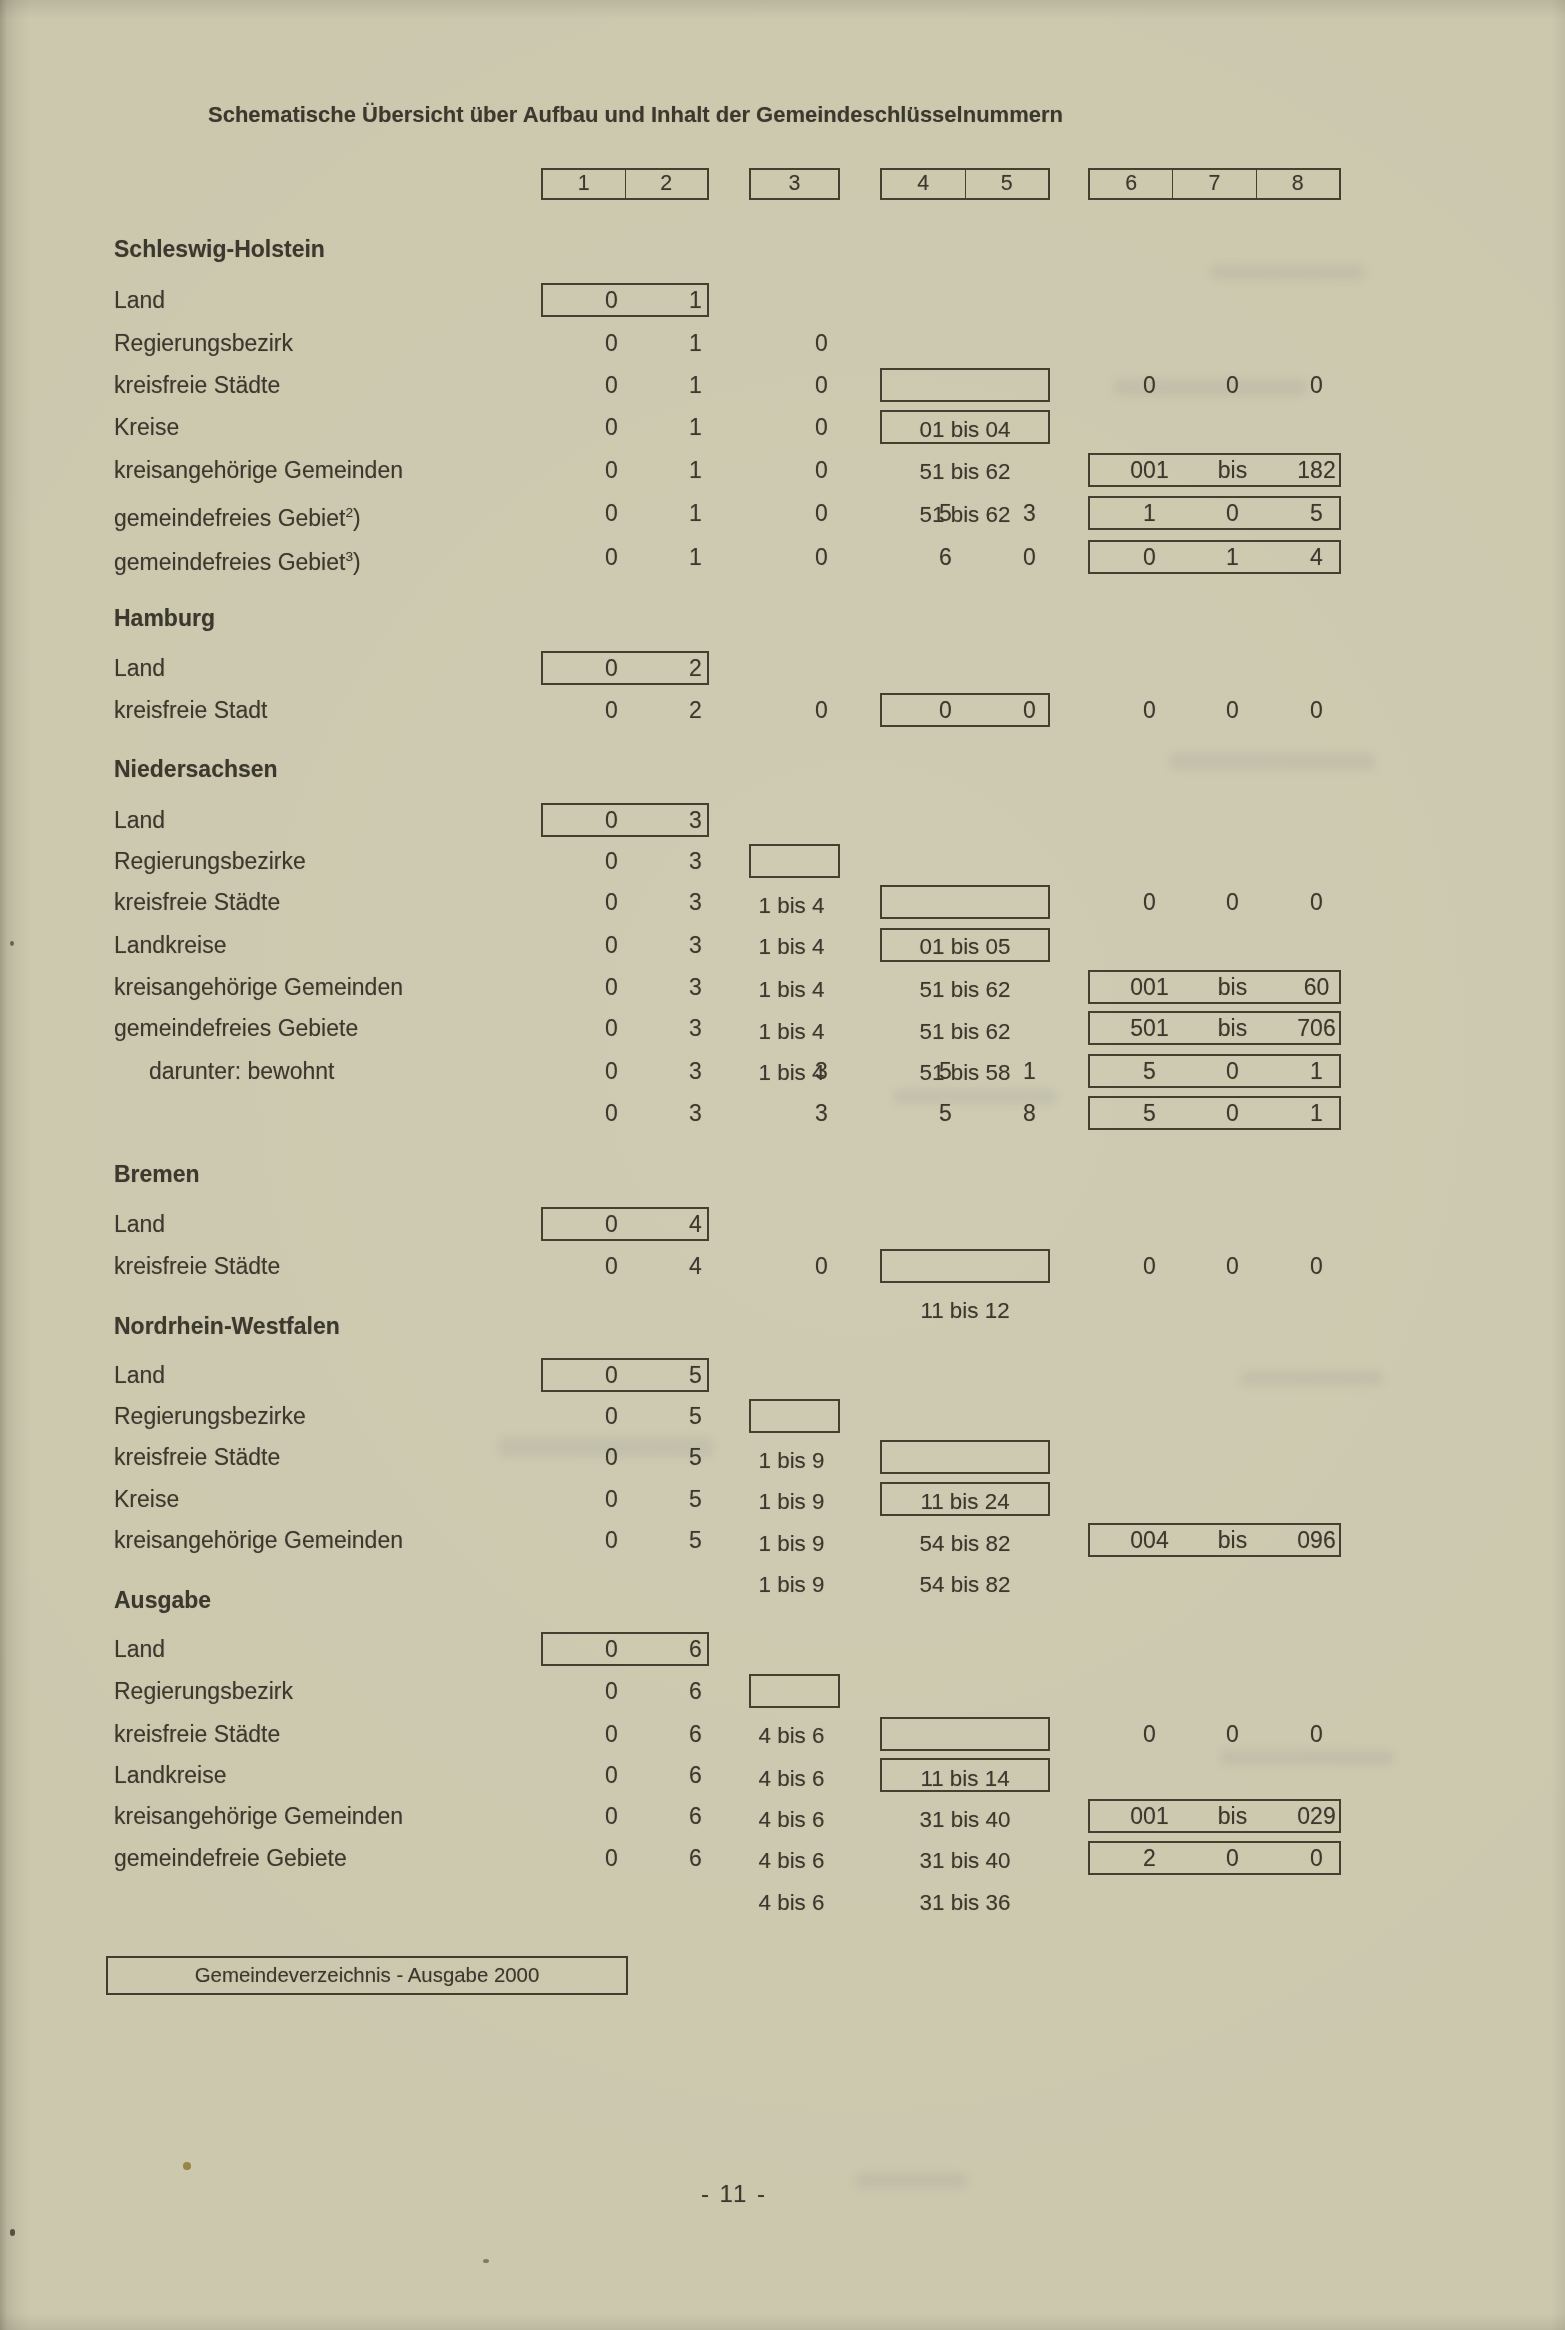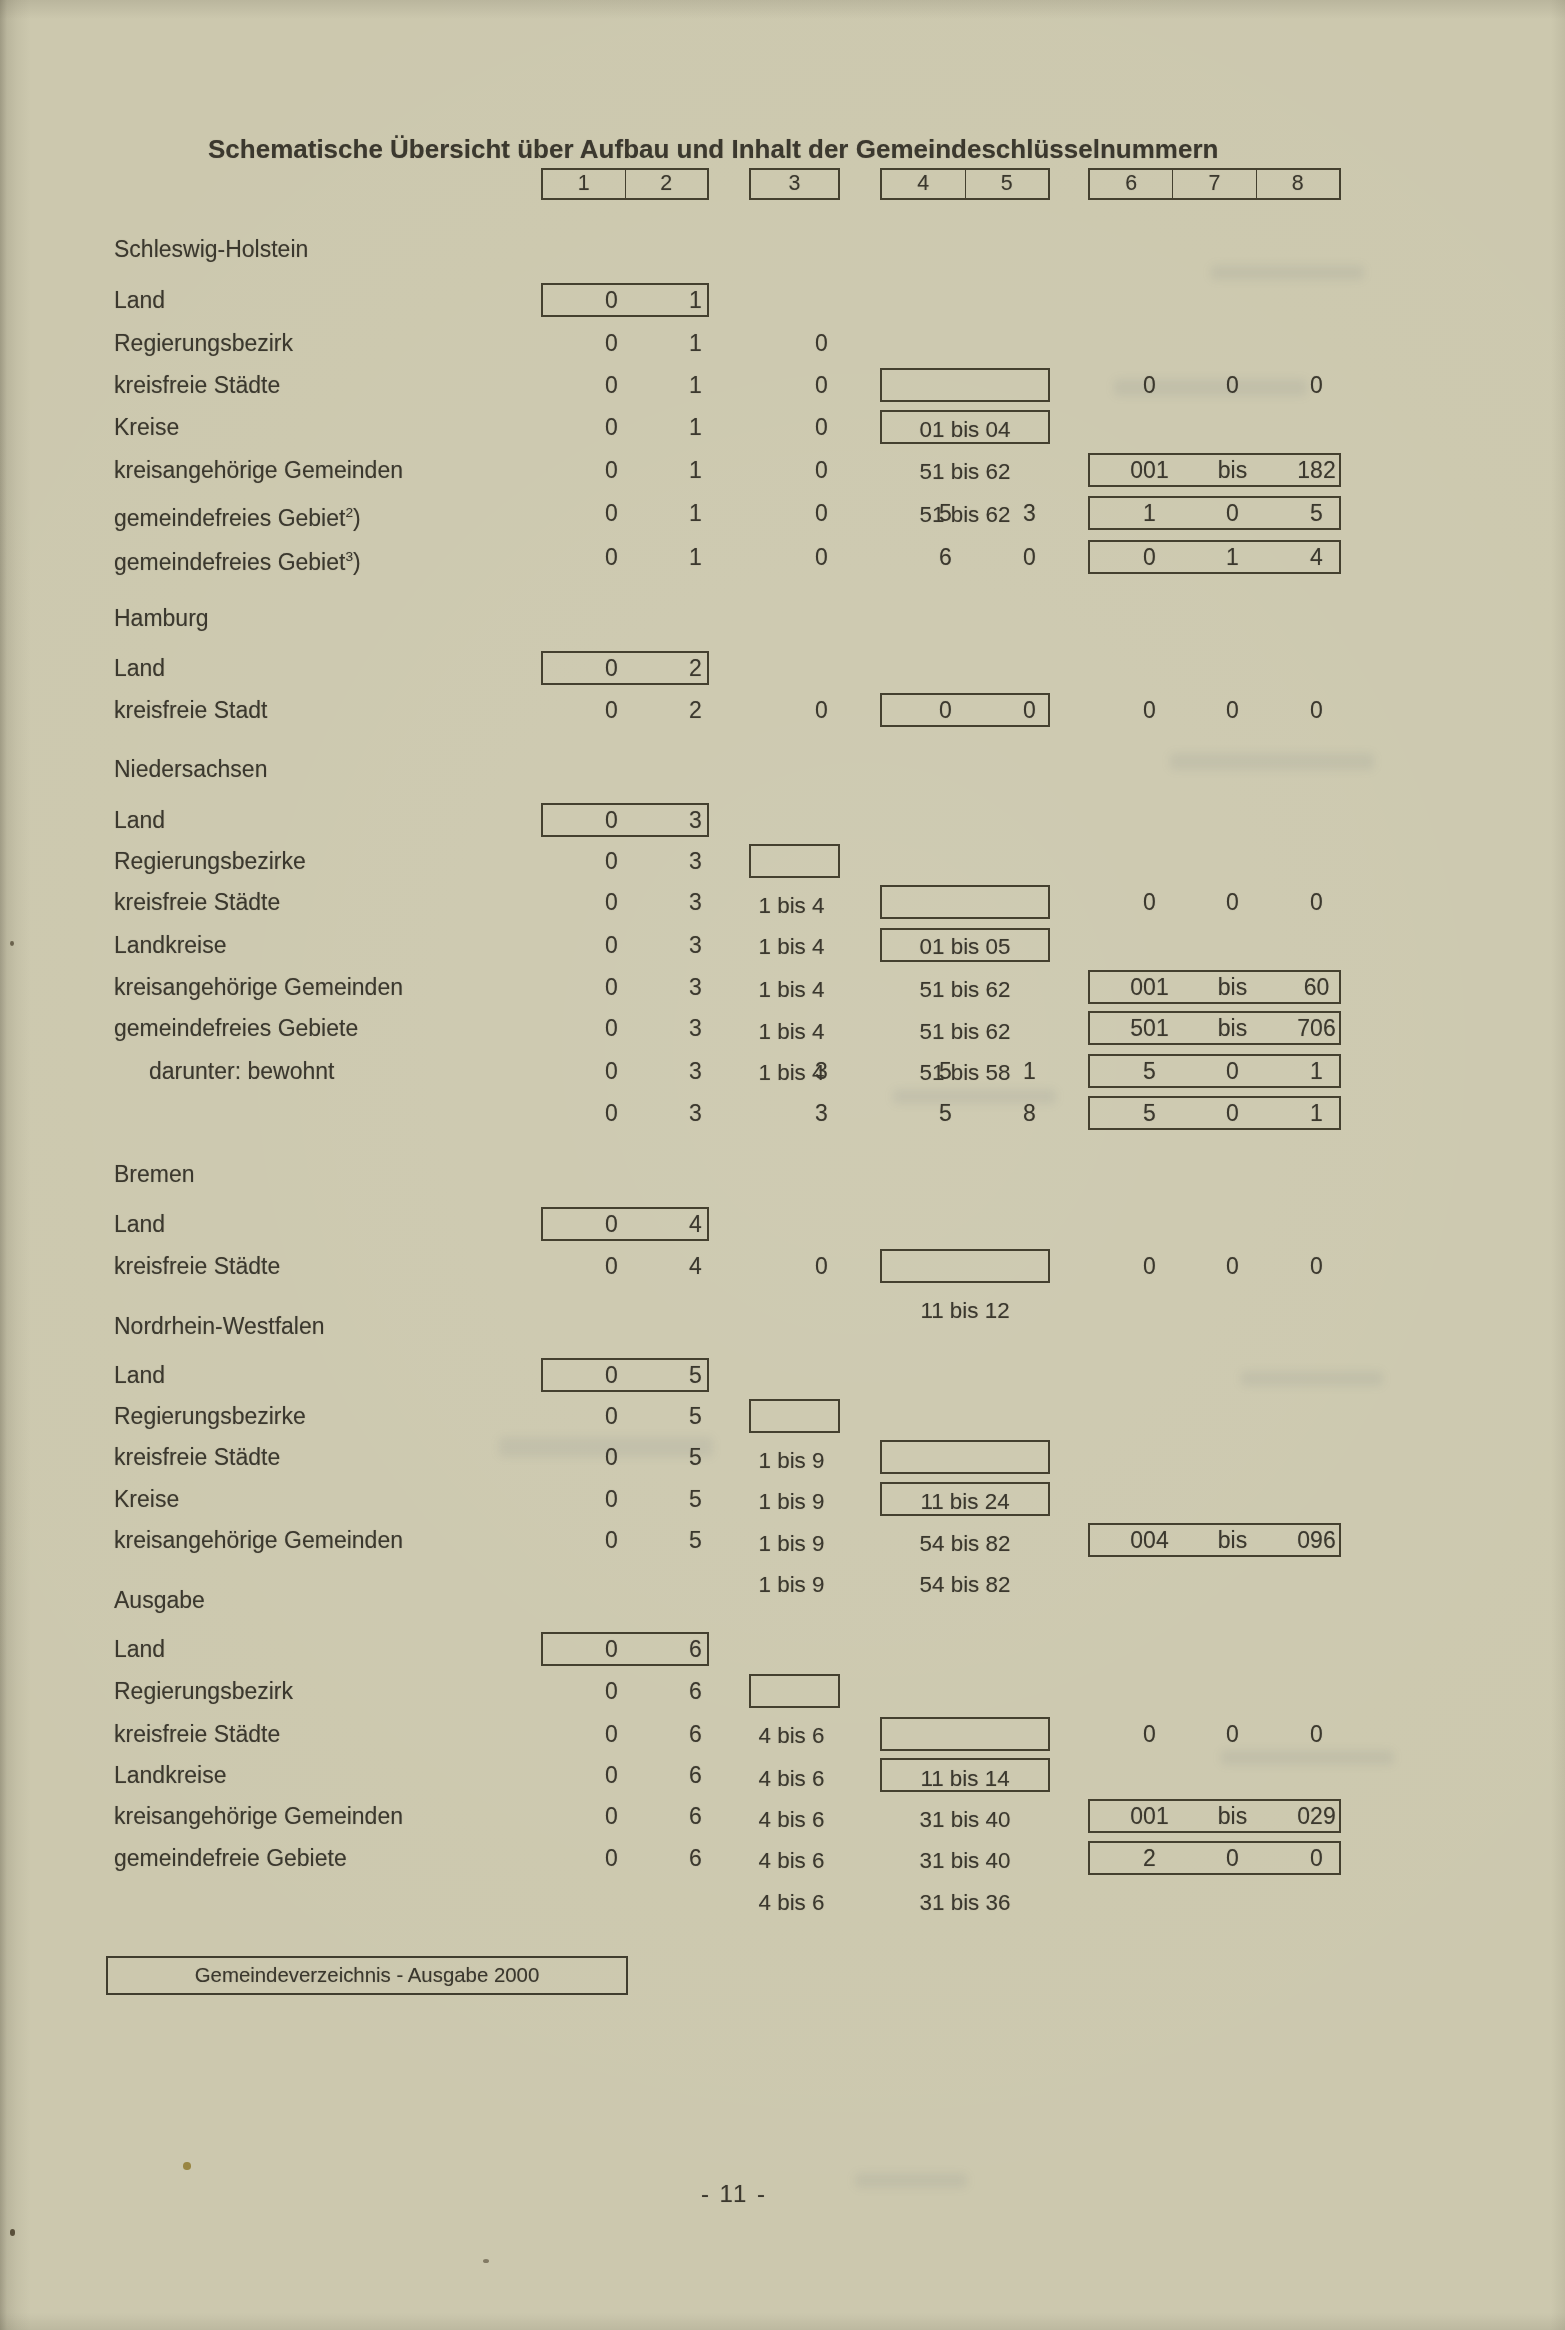--- a/index.html
+++ b/index.html
@@ -18,37 +18,37 @@
       radial-gradient(120% 90% at 55% 45%, rgba(255,255,255,0.06), rgba(0,0,0,0) 60%),
       linear-gradient(90deg, rgba(55,50,35,0.30) 0px, rgba(55,50,35,0.12) 7.1px, rgba(55,50,35,0.05) 17.3px, rgba(0,0,0,0) 30.5px),
       linear-gradient(180deg, rgba(55,50,35,0.12) 0px, rgba(0,0,0,0) 19.3px),
       linear-gradient(270deg, rgba(55,50,35,0.08) 0px, rgba(0,0,0,0) 14.2px),
       linear-gradient(0deg, rgba(55,50,35,0.10) 0px, rgba(0,0,0,0) 17.3px),
       #ccc8ae;
   }
 
   .title{
     position:absolute; left:208px; top:102px;
-    font-size:26px; font-weight:700; white-space:nowrap;margin-top:32px;
+    font-size:22px; font-weight:700; white-space:nowrap;
   }
 
   
   .hbx{
     position:absolute; top:168px; height:32px;
     border:2px solid #44402f; display:flex;
   }
   .hc{
     flex:1; text-align:center; font-size:21.4px; line-height:27px;
     border-left:1.5px solid #44402f;
   }
   .hc:first-child{ border-left:none; }
 
   .sec{
     position:absolute; left:114px; height:30.5px; line-height:30.5px;
-    font-size:23px; font-weight:400; white-space:nowrap;
+    font-size:23px; font-weight:700; white-space:nowrap;
   }
 
   .row{
     position:absolute; left:0; width:1565px; height:34px; line-height:34px;
     font-size:23px;
   }
   .lbl{ position:absolute; left:114px; white-space:nowrap; }
   .lbl.ind{ left:149px; }
   .lbl sup{ font-size:13.7px; }
 

